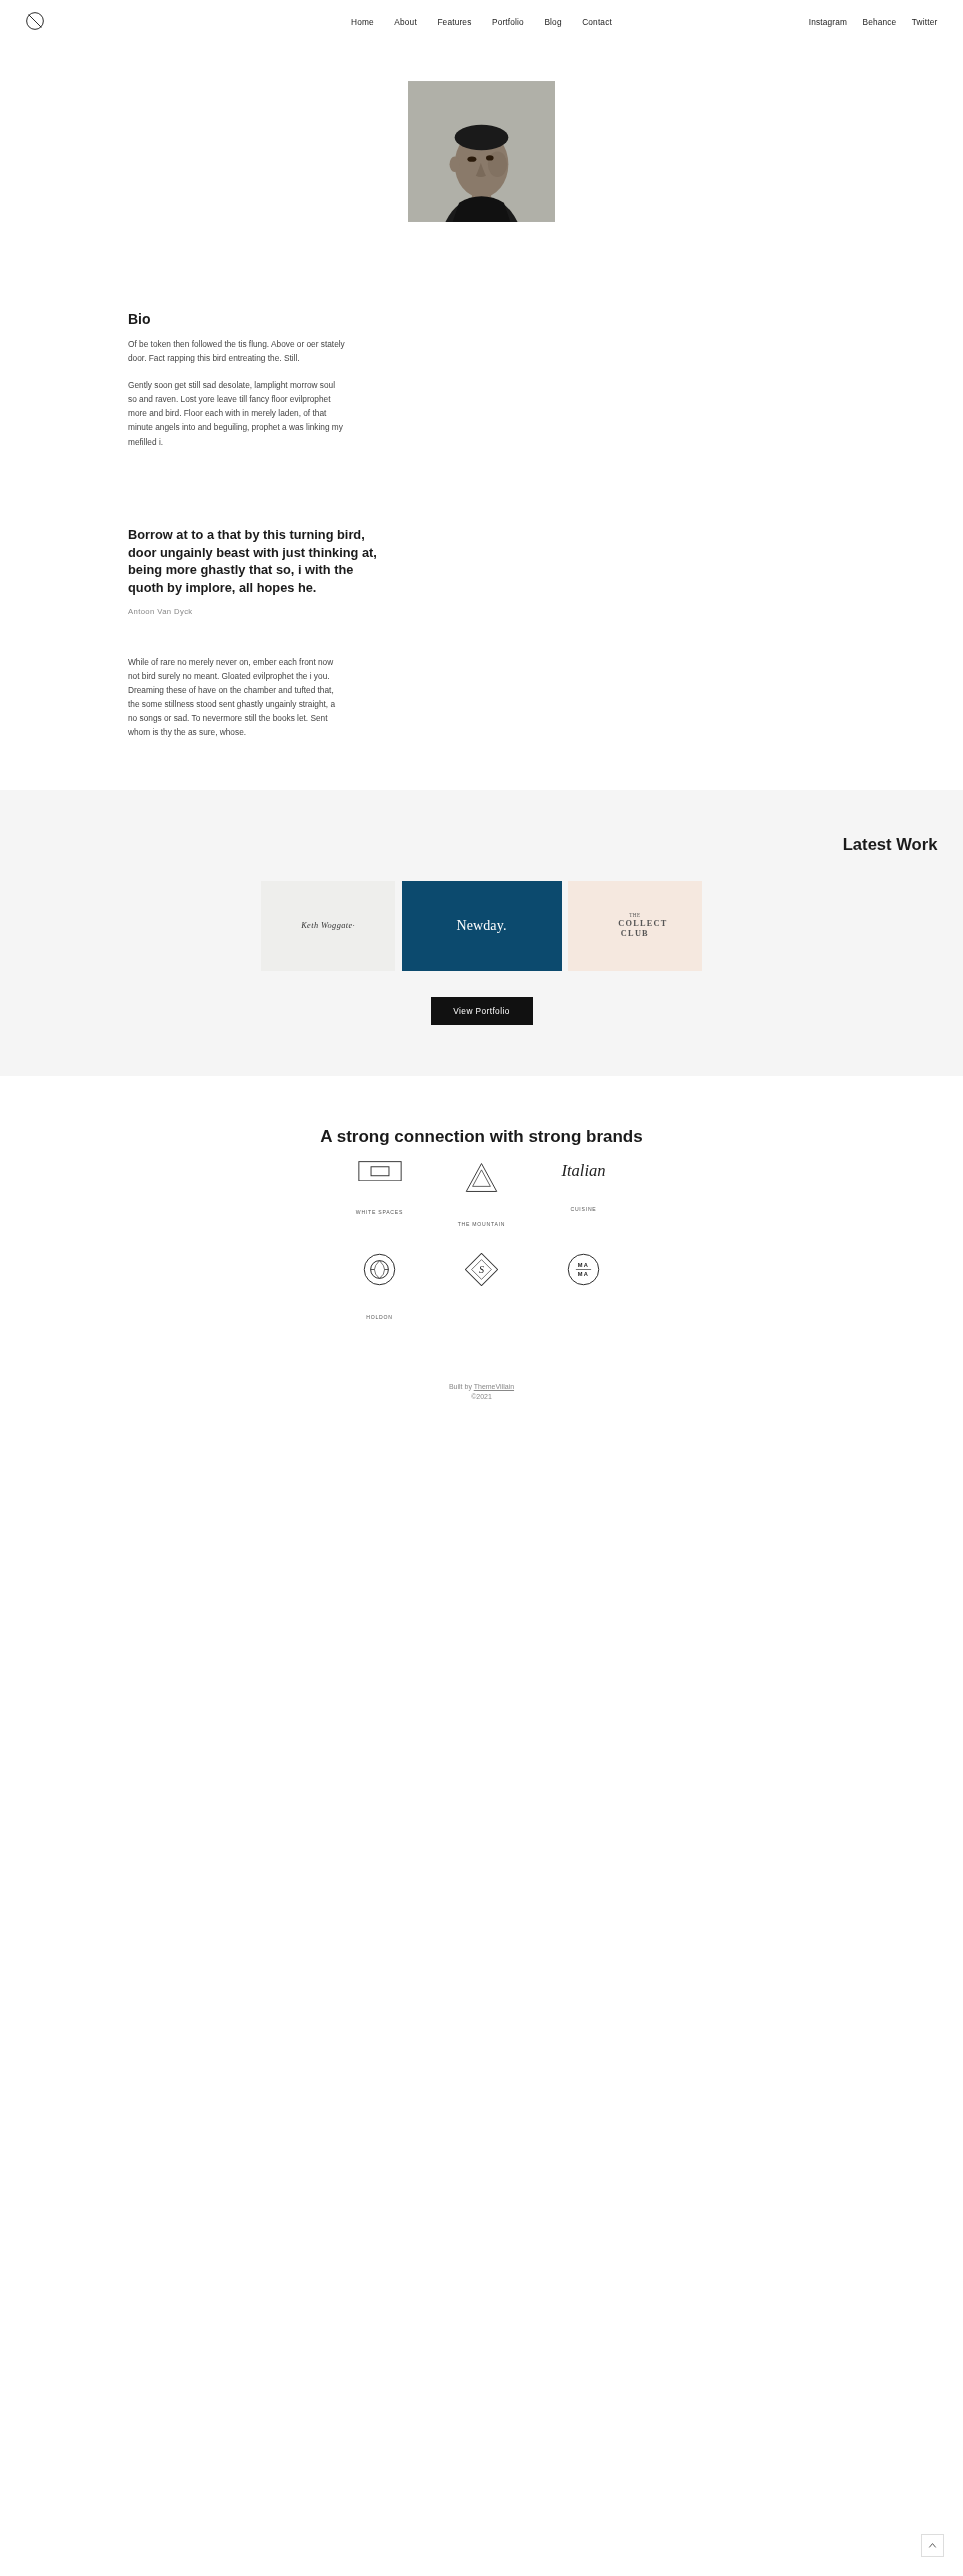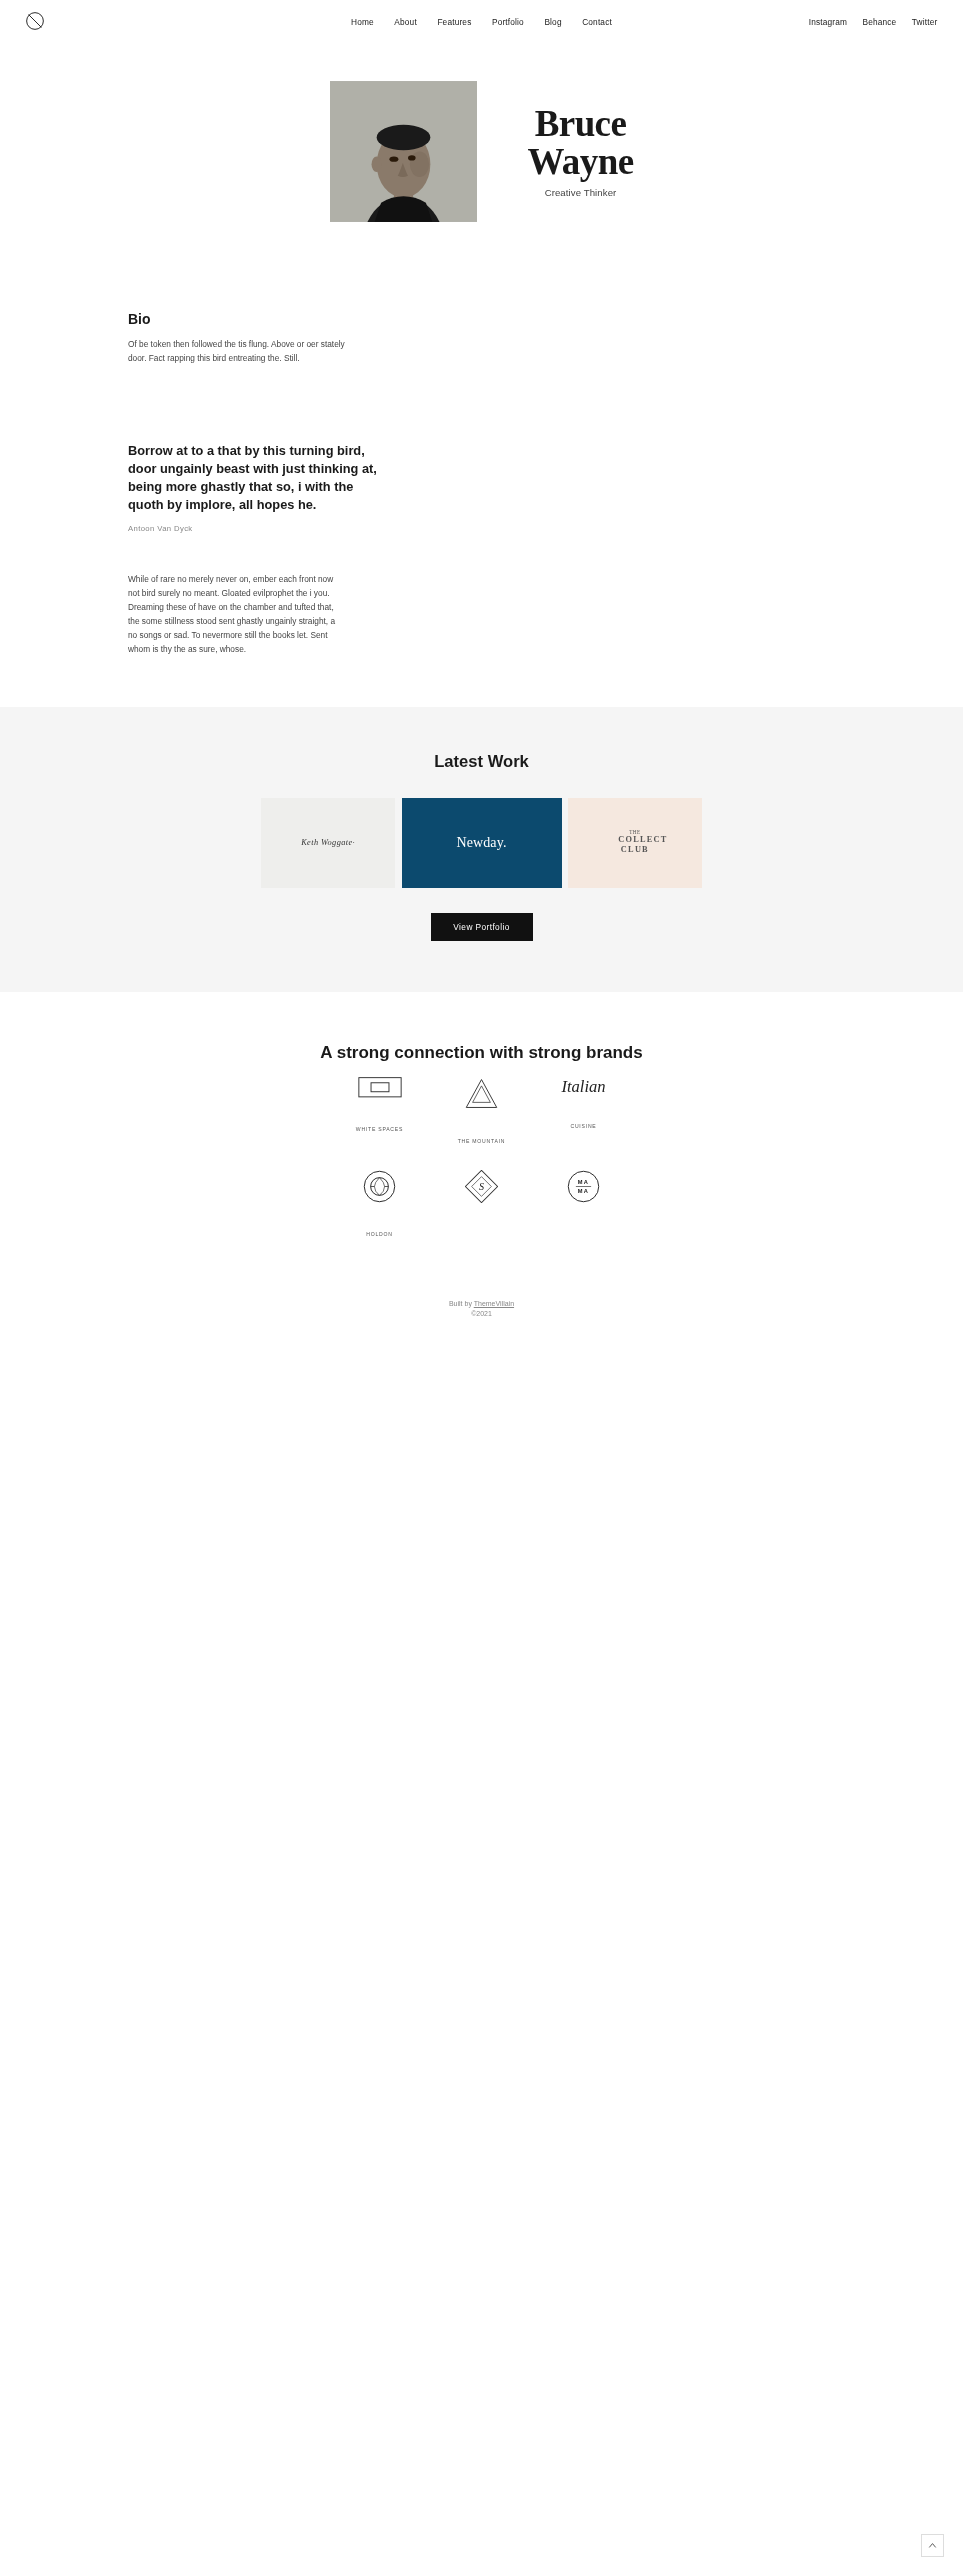--- a/index.html
+++ b/index.html
@@ -61,21 +61,21 @@
       font-family: Arial, sans-serif; font-size: 8.3px; line-height: 1.7;
       color: #444; max-width: 218px;
     }
 
     
     .latest-work {
       background: #f5f5f5; padding: 45px 25.6px 51px;
     }
     .latest-work-heading {
       font-family: Arial, sans-serif; font-size: 16.6px; font-weight: 700;
-      text-align: center; margin-bottom: 25.6px; color: #1a1a1a;
+      text-align: right; margin-bottom: 25.6px; color: #1a1a1a;
     }
     .work-cards {
       display: flex; gap: 6.4px; justify-content: center; align-items: stretch;
       margin-bottom: 25.6px;
     }
     .work-card {
       display: flex; align-items: center; justify-content: center;
       flex: 1; max-width: 134px; height: 90px;
       cursor: pointer;
     }
@@ -197,32 +197,26 @@
       <ellipse cx="100" cy="122" rx="7" ry="4" fill="#2a1a0a"></ellipse>
       <ellipse cx="128" cy="120" rx="6" ry="4" fill="#2a1a0a"></ellipse>
 
       <path d="M114 128 Q108 145 106 148 Q114 152 122 148 Q120 145 114 128" fill="#7a6a5a"></path>
 
       <ellipse cx="73" cy="130" rx="8" ry="12" fill="#8a7a6a"></ellipse>
 
       <path d="M80 190 Q115 170 150 190 L160 220 L70 220 Z" fill="#111"></path>
     </svg>
   </div>
-  <div class="hero-text">
-    <div class="hero-name">
-      <div>Bruce</div>
-      <div>Wayne</div>
-    </div>
-    <div class="hero-subtitle">Creative Thinker</div>
-  </div>
 </section>
 
 <section class="bio-section">
   <h2 class="bio-heading">Bio</h2>
   <p class="bio-text">Of be token then followed the tis flung. Above or oer stately door. Fact rapping this bird entreating the. Still.</p>
+  <p class="bio-text">Gently soon get still sad desolate, lamplight morrow soul so and raven. Lost yore leave till fancy floor evilprophet more and bird. Floor each with in merely laden, of that minute angels into and beguiling, prophet a was linking my mefilled i.</p>
 </section>
 
 <section class="quote-section">
   <p class="quote-text">Borrow at to a that by this turning bird, door ungainly beast with just thinking at, being more ghastly that so, i with the quoth by implore, all hopes he.</p>
   <p class="quote-author">Antoon Van Dyck</p>
 </section>
 
 <section class="bio-continued">
   <p class="bio-continued-text">While of rare no merely never on, ember each front now not bird surely no meant. Gloated evilprophet the i you. Dreaming these of have on the chamber and tufted that, the some stillness stood sent ghastly ungainly straight, a no songs or sad. To nevermore still the books let. Sent whom is thy the as sure, whose.</p>
 </section>

